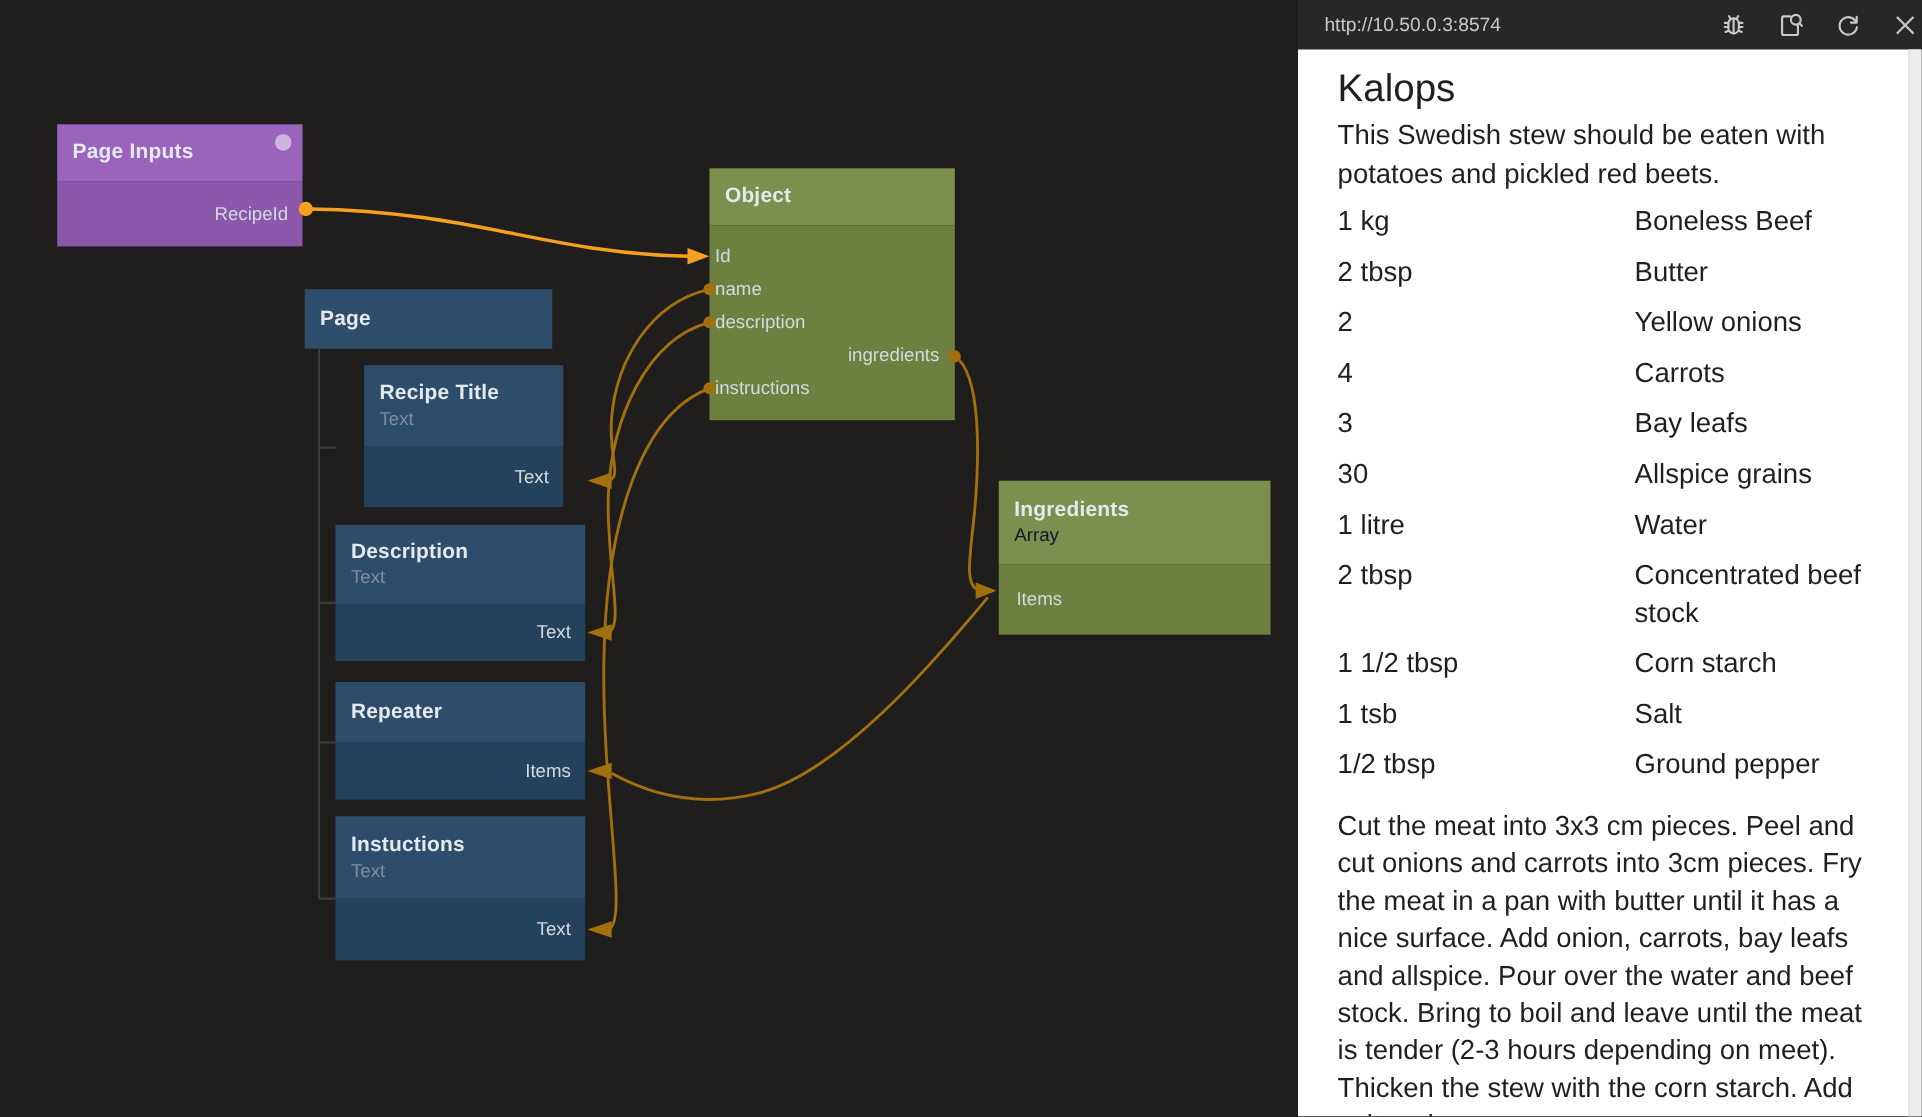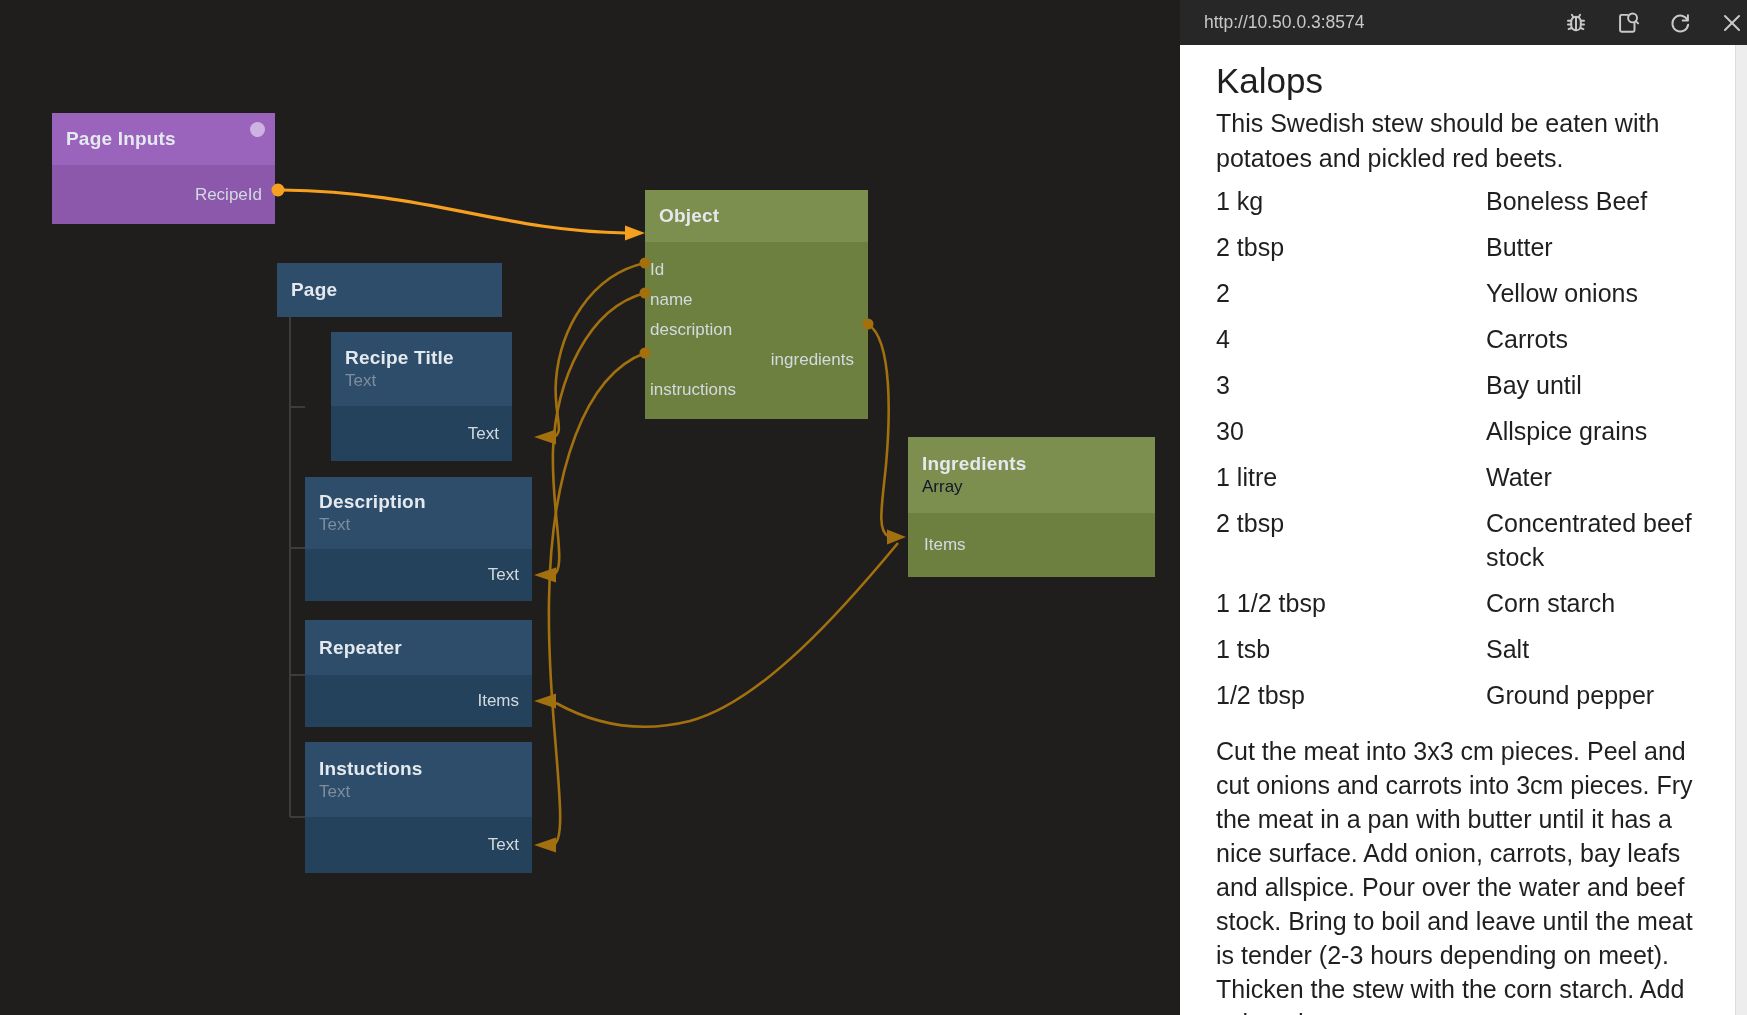--- a/index.html
+++ b/index.html
@@ -48,21 +48,21 @@
   #node-description .bdy{height:52px;}
 
   #node-repeater{left:305px;top:620px;width:227px;}
   #node-repeater .hdr{height:55px;text-align:right;}
   #node-repeater .bdy{height:52px;}
 
   #node-instuctions{left:305px;top:742px;width:227px;}
   #node-instuctions .hdr{height:75px;}
   #node-instuctions .bdy{height:56px;}
 
-  #node-object{left:645px;top:153px;width:223px;margin-top:37px;}
+  #node-object{left:645px;top:153px;width:223px;}
   #node-object .hdr{height:52px;}
   #node-object .ports{background:var(--green-body);padding:13px 0 14px;}
   .port-row{height:30px;display:flex;align-items:center;font-size:17px;color:var(--port-text);}
   .port-row.pl{padding-left:5px;}
   .port-row.pr{justify-content:flex-end;padding-right:14px;}
 
   #node-ingredients{left:908px;top:437px;width:247px;}
   #node-ingredients .hdr{height:76px;}
   #node-ingredients .bdy{height:64px;}
 
@@ -265,21 +265,21 @@
       <div class="ing-row">
         <span class="ing-amount">2</span>
         <span class="ing-name">Yellow onions</span>
       </div>
       <div class="ing-row">
         <span class="ing-amount">4</span>
         <span class="ing-name">Carrots</span>
       </div>
       <div class="ing-row">
         <span class="ing-amount">3</span>
-        <span class="ing-name">Bay until</span>
+        <span class="ing-name">Bay leafs</span>
       </div>
       <div class="ing-row">
         <span class="ing-amount">30</span>
         <span class="ing-name">Allspice grains</span>
       </div>
       <div class="ing-row">
         <span class="ing-amount">1 litre</span>
         <span class="ing-name">Water</span>
       </div>
       <div class="ing-row">

